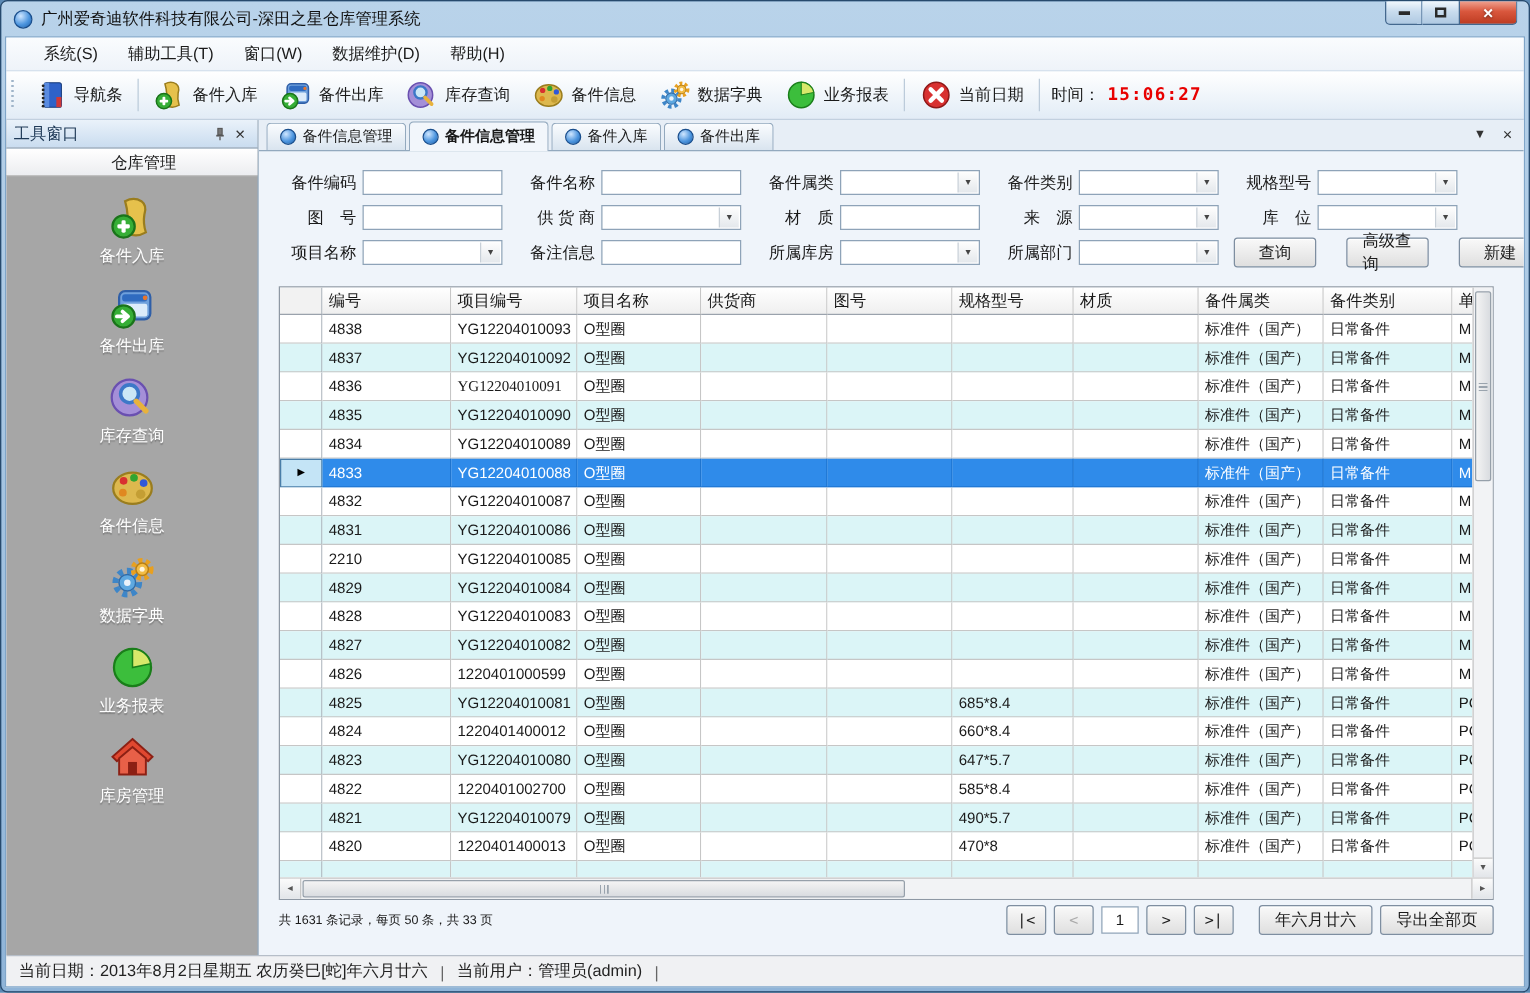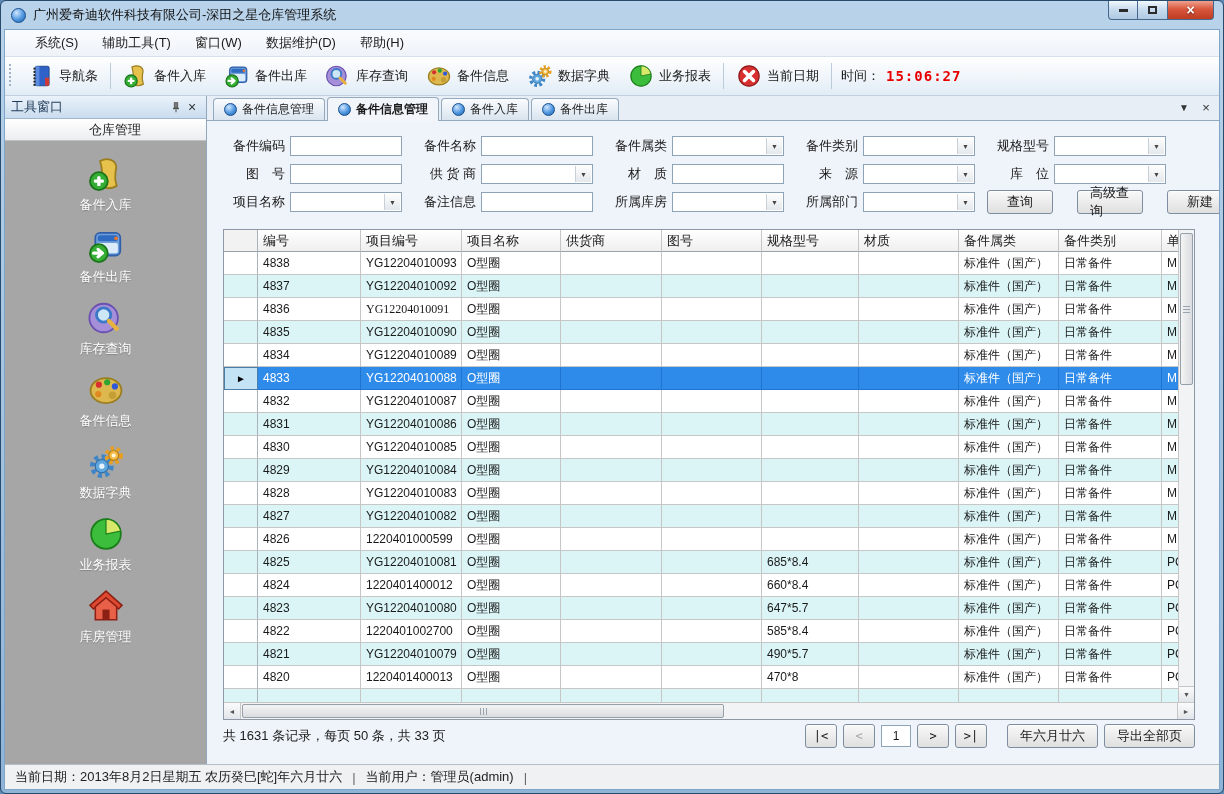--- a/index.html
+++ b/index.html
@@ -101,21 +101,21 @@
           font-size:7px;color:#555;background:linear-gradient(#FBFBFB,#E2E5E9);border-top:1px solid #C6C6C6;}
   .hscroll{height:16px;background:#F2F3F5;border-top:1px solid #C6C6C6;position:relative;}
   .h-arrow{position:absolute;top:0;bottom:0;width:16px;display:flex;align-items:center;justify-content:center;
            font-size:7px;color:#555;background:linear-gradient(#FBFBFB,#E2E5E9);}
   .h-arrow.left{left:0;border-right:1px solid #C6C6C6;}
   .h-arrow.right{right:0;border-left:1px solid #C6C6C6;}
   .h-thumb{position:absolute;left:18px;top:1px;bottom:1px;width:480px;border:1px solid #96A0AA;border-radius:2px;
            background:linear-gradient(#F4F4F4,#D9DCE0);display:flex;align-items:center;justify-content:center;}
   .h-thumb .thumb-grip{width:7px;height:7px;background:repeating-linear-gradient(90deg,#9AA4AE 0 1px,transparent 1px 3px);}
   #pagerbar{position:absolute;left:16px;top:602px;width:972px;height:26px;display:flex;align-items:center;}
-  #pg-summary{font-size:13px;}
+  #pg-summary{font-size:10px;}
   #pg-controls{margin-left:auto;display:flex;align-items:center;gap:6px;}
   .pg-btn{width:30px;height:22px;padding:0;font-family:"DejaVu Sans Mono",monospace;font-size:12px;}
   .pg-btn.disabled{color:#AAA;}
   #pg-page{width:30px;height:22px;background:#fff;border:1px solid #8EA3B8;box-sizing:border-box;
            display:flex;align-items:center;justify-content:center;font-size:12px;}
   .pg-gap{width:8px;}
   
   #statusbar{height:24px;flex:0 0 auto;background:#F0F1F3;border-top:1px solid #B6BEC8;
              display:flex;align-items:center;padding:0 10px;gap:10px;color:#222;}
   .sb-sep{color:#666;}
@@ -590,21 +590,21 @@
                         <div class="td" style="width: 101px;"></div>
                         <div class="td" style="width: 100px;"></div>
                         <div class="td" style="width: 97px;"></div>
                         <div class="td" style="width: 100px;"></div>
                         <div class="td" style="width: 100px;">标准件（国产）</div>
                         <div class="td" style="width: 103px;">日常备件</div>
                         <div class="td" style="width: 40px;">M</div>
                       </div>
                       <div class="tr even">
                         <div class="td ind" style="width: 34px;"></div>
-                        <div class="td" style="width: 103px;">4830</div>
+                        <div class="td" style="width: 103px;">2210</div>
                         <div class="td" style="width: 101px;">YG12204010085</div>
                         <div class="td" style="width: 99px;">O型圈</div>
                         <div class="td" style="width: 101px;"></div>
                         <div class="td" style="width: 100px;"></div>
                         <div class="td" style="width: 97px;"></div>
                         <div class="td" style="width: 100px;"></div>
                         <div class="td" style="width: 100px;">标准件（国产）</div>
                         <div class="td" style="width: 103px;">日常备件</div>
                         <div class="td" style="width: 40px;">M</div>
                       </div>

